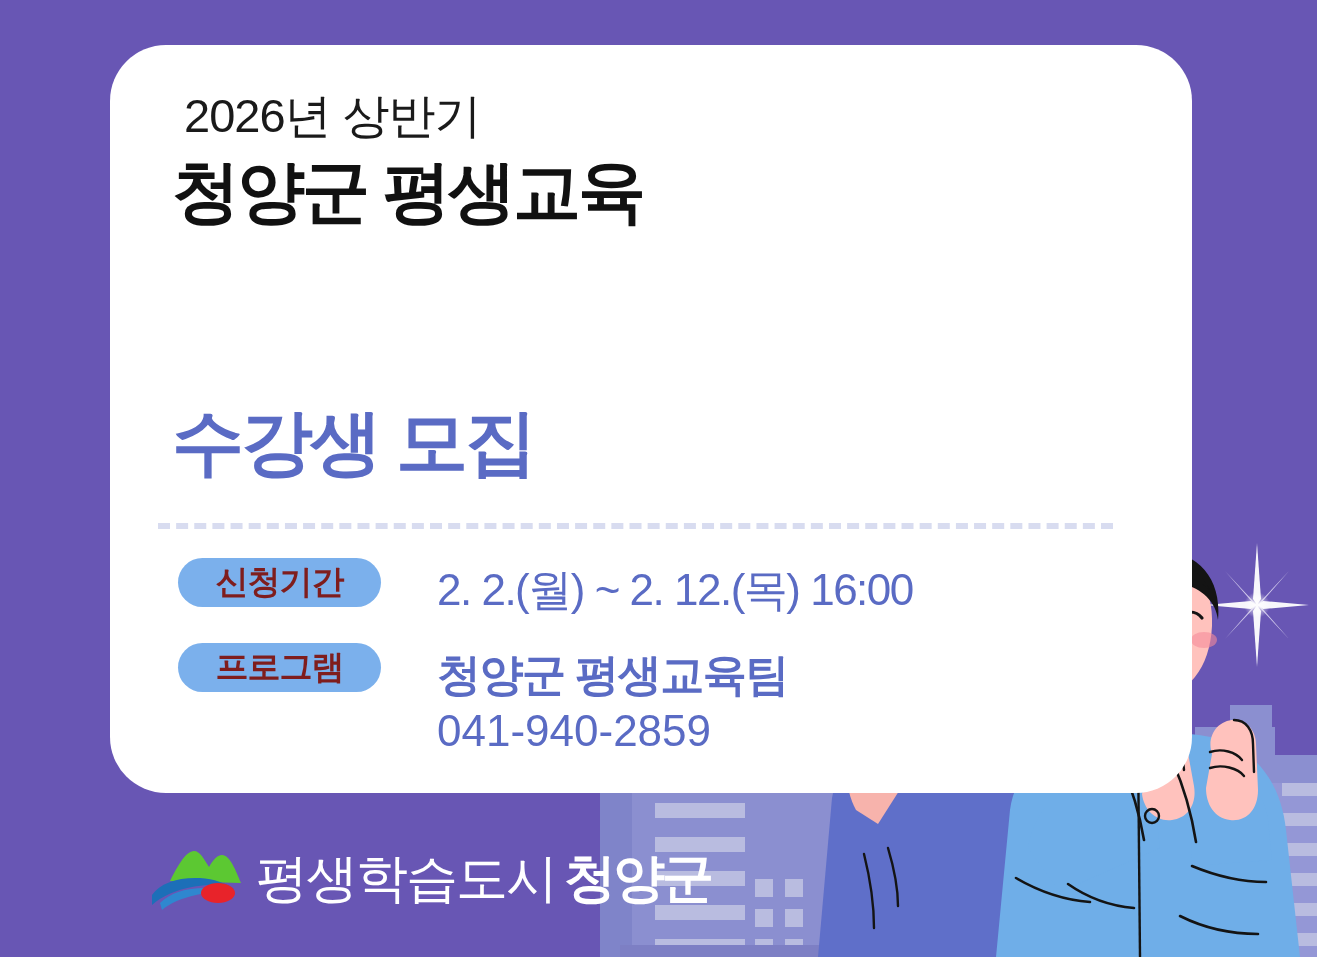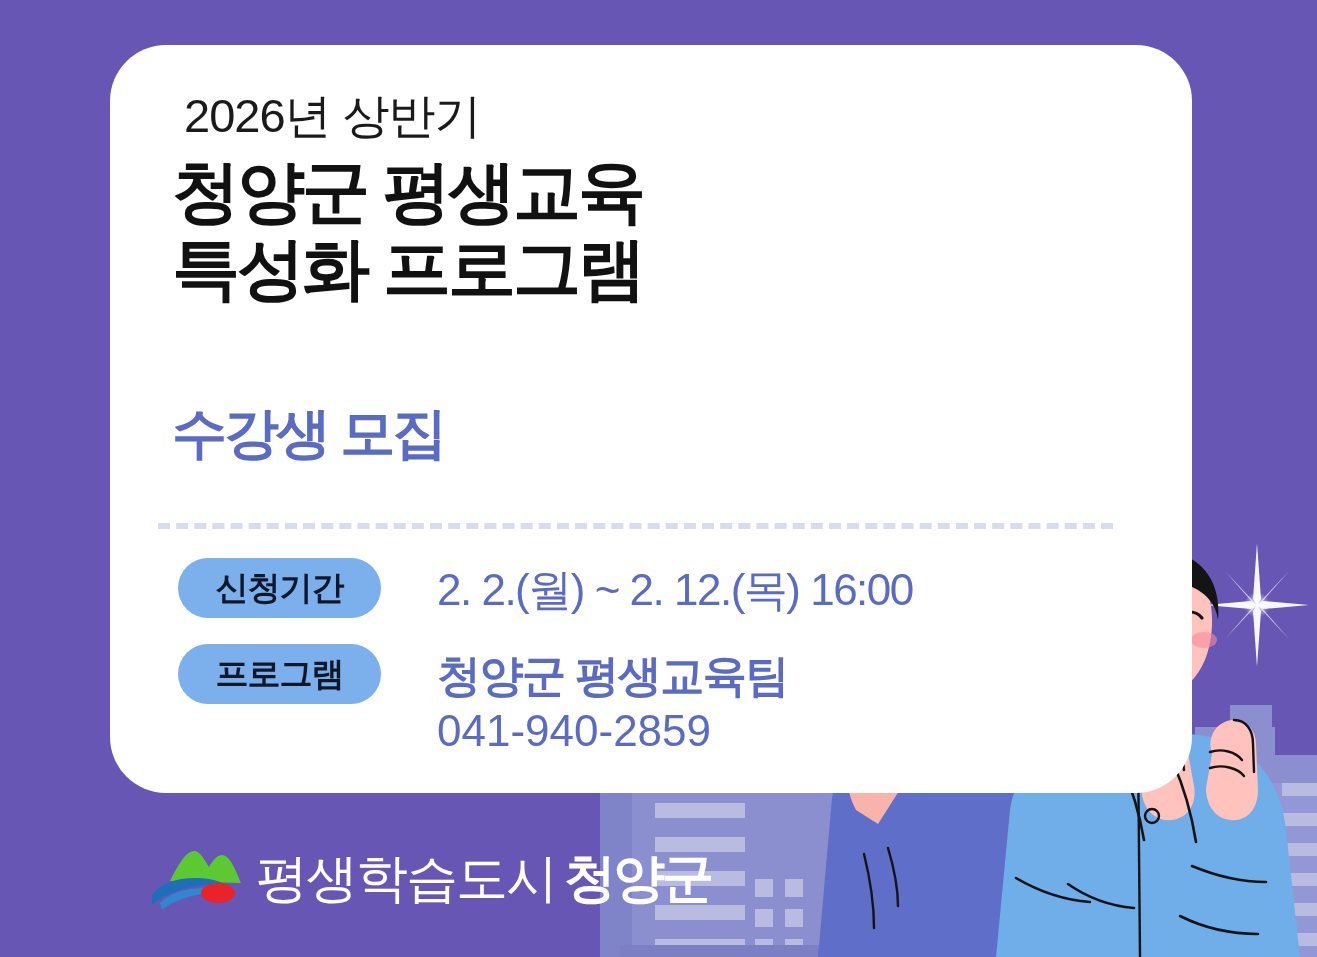--- a/index.html
+++ b/index.html
@@ -41,41 +41,41 @@
   }
 
   .headline {
     position:absolute; left:62px; top:108px;
     font-size:68px; font-weight:700; color:#111111;
     line-height:1.13; letter-spacing:-3px; white-space:nowrap;
   }
 
   .subhead {
     position:absolute; left:62px; top:358px;
-    font-size:55px; font-weight:700; color:#5a6bc4;
+    font-size:72px; font-weight:700; color:#5a6bc4;
     line-height:1.1; letter-spacing:-3px; white-space:nowrap;
   }
 
   .divider {
     position:absolute; left:48px; top:478px;
     width:955px; height:0;
     border-top:6px dashed #d8dcf0;
   }
 
   
   .info { position:absolute; left:68px; top:513px; width:980px; }
 
   .row { display:flex; align-items:flex-start; margin-bottom:26px; }
 
   .badge {
     flex:0 0 auto;
-    width:203px; height:60px;
+    width:203px; height:49px;
     border-radius:30px;
     background:#7bb0ec;
-    color:#0f172a;
+    color:#7f1d1d;
     font-size:33px; font-weight:700;
     letter-spacing:-1px;
     display:flex; align-items:center; justify-content:center;
   }
 
   .value {
     margin-left:56px;
     color:#5a6bc4;
     font-size:44px; font-weight:700;
     letter-spacing:-1.5px;
@@ -272,21 +272,20 @@
       <path d="M420 368 C444 380 470 386 498 386" fill="none" stroke="#141414" stroke-width="2.6" stroke-linecap="round"></path>
     </g>
   </svg>
 
   <div class="card">
 
     <div class="eyebrow">2026년 상반기</div>
 
     <div class="headline">
       <div>청양군 평생교육</div>
-      <div>특성화 프로그램</div>
     </div>
 
     <div class="subhead">수강생 모집</div>
 
     <div class="divider"></div>
 
     <div class="info">
 
       <div class="row">
         <div class="badge">신청기간</div>

